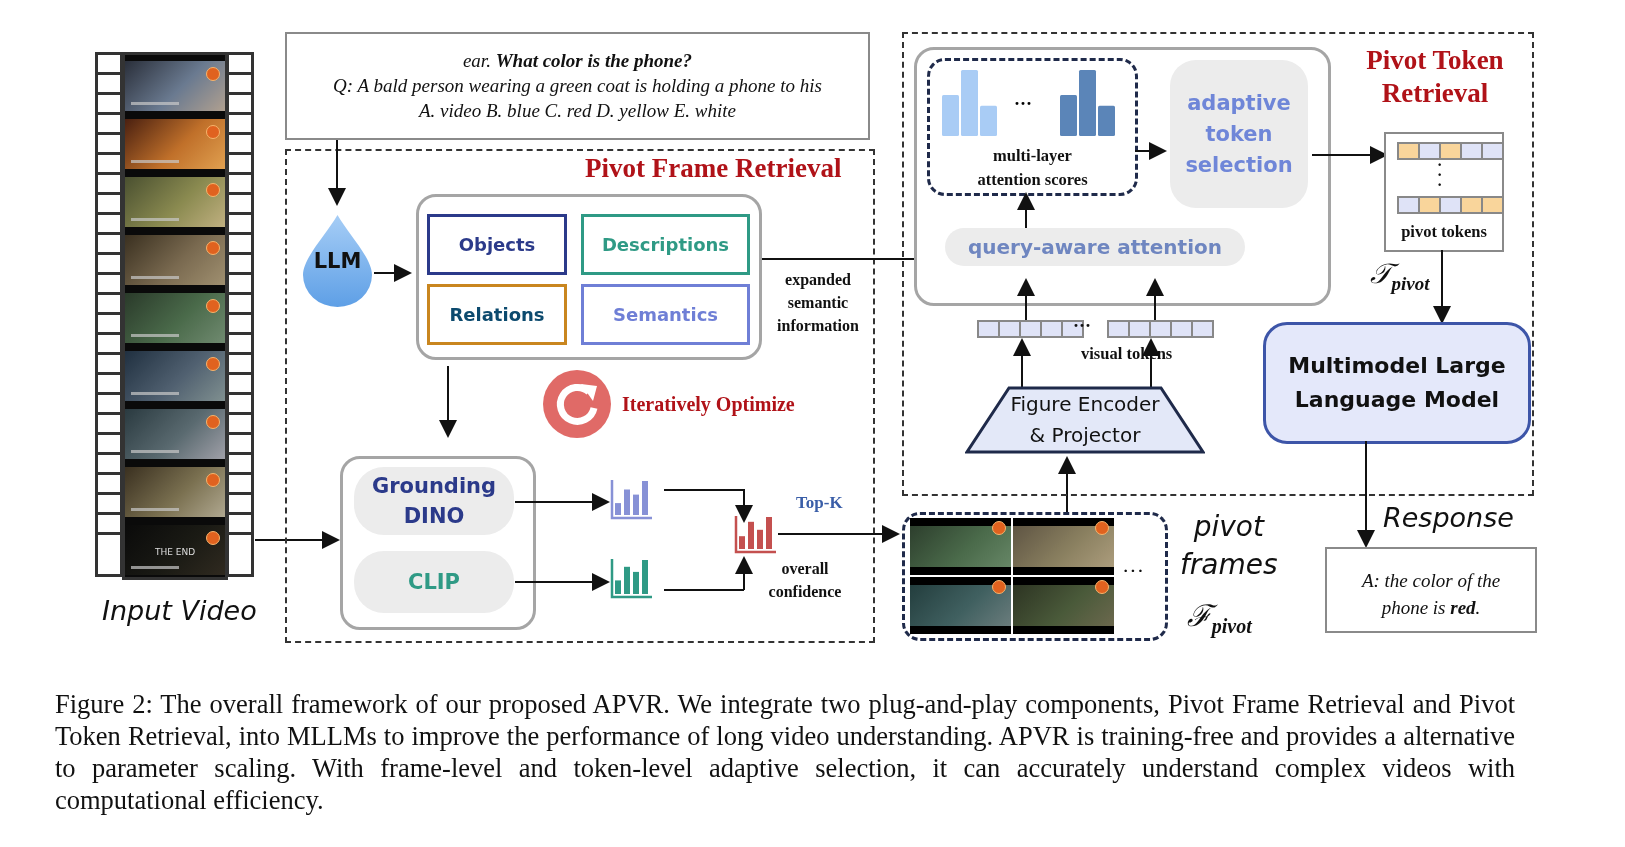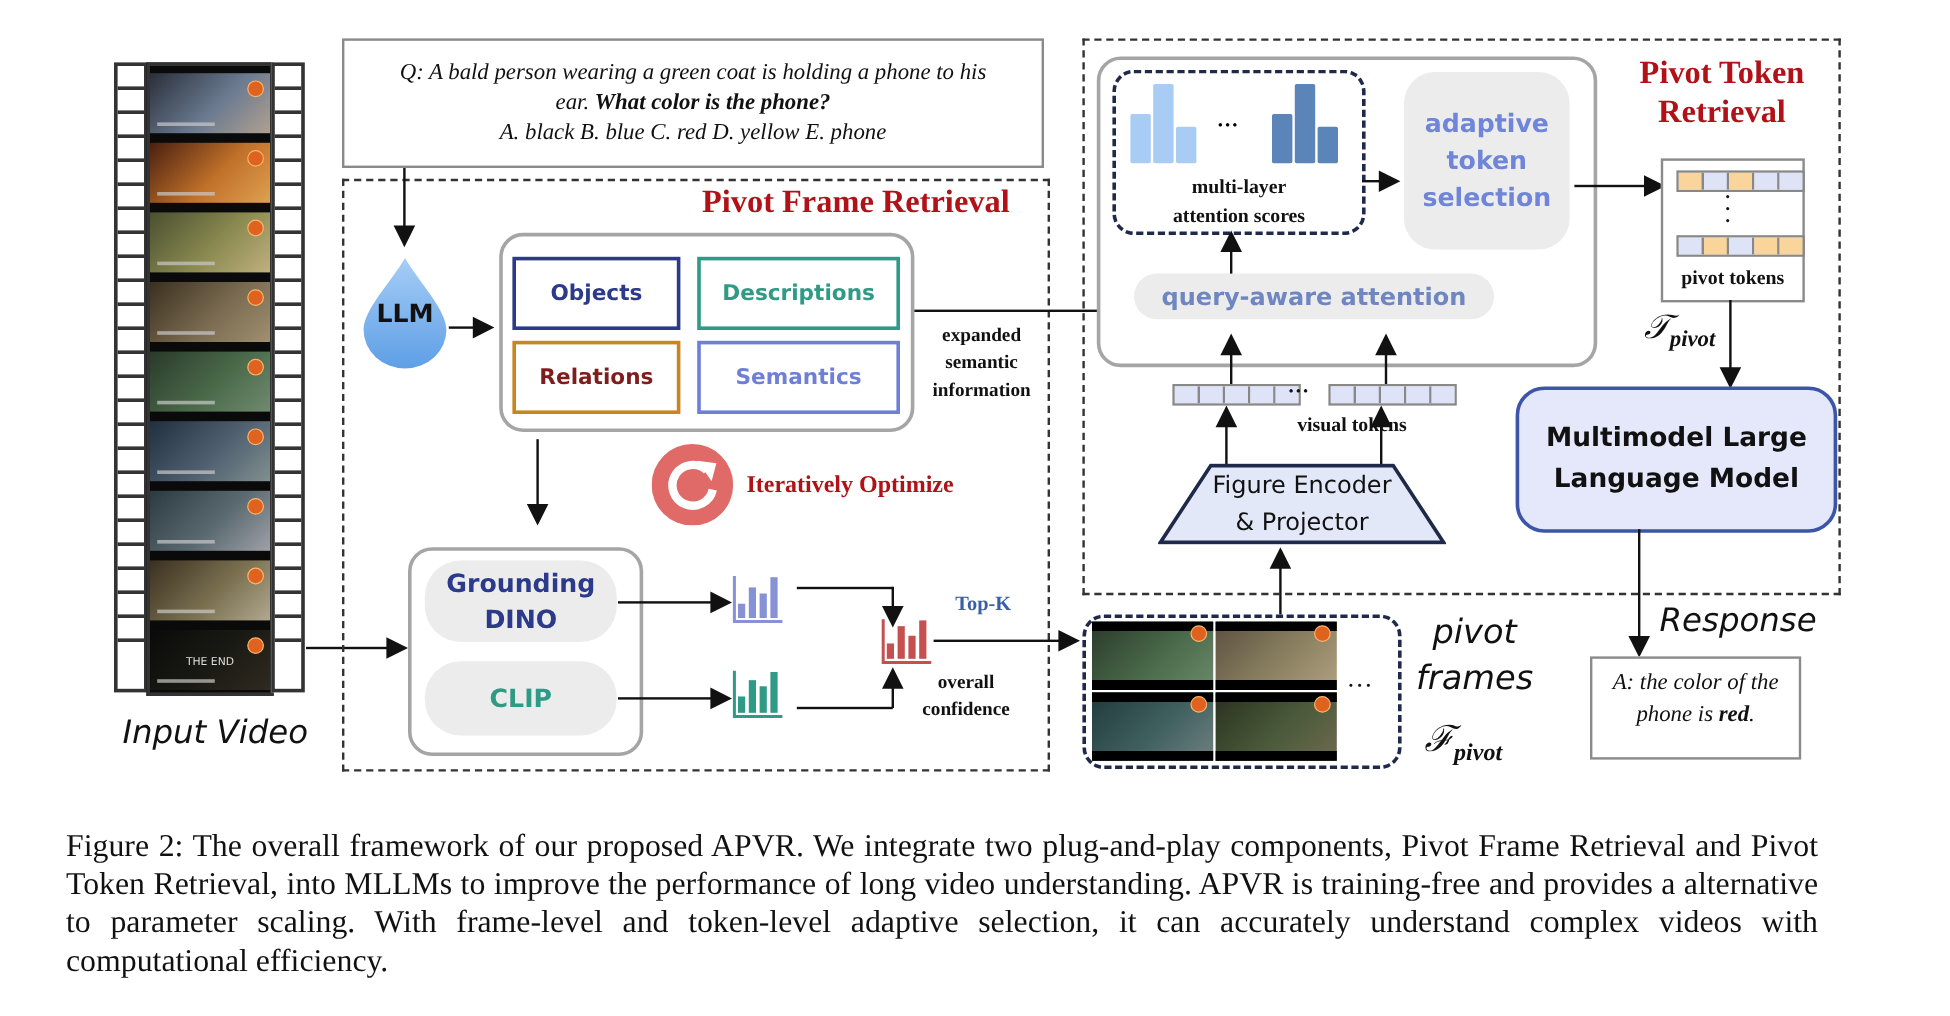--- a/index.html
+++ b/index.html
@@ -129,23 +129,23 @@
       <div></div>
       <div></div>
   </div>
 </div>
 <div class="abs hand" style="left:102px;top:595px;font-size:27px;">Input Video</div>
 
 <div class="line" style="left:255px;top:539px;width:70px;height:2px;"></div>
 <div class="arrow-r" style="left:322px;top:531px;"></div>
 
 <div class="abs qbox serif" style="left:285px;top:32px;width:585px;height:108px;padding-top:14px;box-sizing:border-box;">
+  <div><span>ear. </span><b>What color is the phone?</b></div>
   <div><span>Q</span><span>: A bald person wearing a green coat is holding a phone to his</span></div>
-  <div><span>ear. </span><b>What color is the phone?</b></div>
-  <div>A. black B. blue C. red D. yellow E. phone</div>
+  <div>A. video B. blue C. red D. yellow E. white</div>
 </div>
 
 <div class="abs dash" style="left:285px;top:149px;width:586px;height:490px;"></div>
 <div class="abs red-title" style="left:585px;top:153px;font-size:27px;">Pivot Frame Retrieval</div>
 
 <div class="line" style="left:336px;top:140px;width:2px;height:52px;"></div>
 <div class="arrow-d" style="left:328px;top:188px;"></div>
 
 <div class="abs" style="left:301px;top:213px;width:73px;height:95px;">
   <svg width="73" height="95" viewBox="0 0 73 95">
@@ -162,21 +162,21 @@
 <div class="line" style="left:374px;top:272px;width:22px;height:2px;"></div>
 <div class="arrow-r" style="left:394px;top:264px;"></div>
 
 <div class="abs rounded-grey" style="left:416px;top:194px;width:340px;height:160px;"></div>
 <div class="cat" id="cat0" style="left: 427px; top: 214px; width: 134px; height: 55px; border-color: rgb(43, 58, 138); color: rgb(43, 58, 138);">
     <span>Objects</span>
   </div>
 <div class="cat" id="cat1" style="left: 581px; top: 214px; width: 163px; height: 55px; border-color: rgb(47, 154, 133); color: rgb(47, 154, 133);">
     <span>Descriptions</span>
   </div>
-<div class="cat" id="cat2" style="left: 427px; top: 284px; width: 134px; height: 55px; border-color: rgb(201, 134, 31); color: #7f1d1d;">
+<div class="cat" id="cat2" style="left: 427px; top: 284px; width: 134px; height: 55px; border-color: rgb(201, 134, 31); color: #0c4a6e;">
     <span>Relations</span>
   </div>
 <div class="cat" id="cat3" style="left: 581px; top: 284px; width: 163px; height: 55px; border-color: rgb(111, 127, 214); color: rgb(111, 127, 214);">
     <span>Semantics</span>
   </div>
 
 <div class="abs serif" style="left:768px;top:268px;width:100px;text-align:center;font-weight:bold;font-size:16px;line-height:23px;">
   <div>expanded</div>
   <div>semantic</div>
   <div>information</div>
@@ -377,18 +377,18 @@
 </div>
 
 <div class="abs" style="left:1263px;top:322px;width:262px;height:116px;border:3px solid #3d55a8;border-radius:24px;background:#e4e8fa;display:flex;flex-direction:column;align-items:center;justify-content:center;">
   <div class="sans" style="font-weight:bold;font-size:22px;line-height:34px;">Multimodel Large</div>
   <div class="sans" style="font-weight:bold;font-size:22px;line-height:34px;">Language Model</div>
 </div>
 <div class="line" style="left:1365px;top:441px;width:2px;height:92px;"></div>
 <div class="arrow-d" style="left:1357px;top:530px;"></div>
 
 <div class="abs hand" style="left:1383px;top:502px;font-size:27px;">Response</div>
-<div class="abs serif" style="left:1325px;top:547px;width:176px;height:86px;border:2px solid #8a8a8a;background:#fff;text-align:center;font-style:italic;font-size:19px;line-height:27px;padding-top:6px;box-sizing:border-box;">
+<div class="abs serif" style="left:1325px;top:547px;width:212px;height:86px;border:2px solid #8a8a8a;background:#fff;text-align:center;font-style:italic;font-size:19px;line-height:27px;padding-top:18px;box-sizing:border-box;">
   <div>A: the color of the</div>
   <div><span>phone is </span><b>red</b><span>.</span></div>
 </div>
 
 <div class="caption">Figure 2: The overall framework of our proposed APVR. We integrate two plug-and-play components, Pivot Frame Retrieval and Pivot Token Retrieval, into MLLMs to improve the performance of long video understanding. APVR is training-free and provides a alternative to parameter scaling. With frame-level and token-level adaptive selection, it can accurately understand complex videos with computational efficiency.</div>
 
 </body></html>

